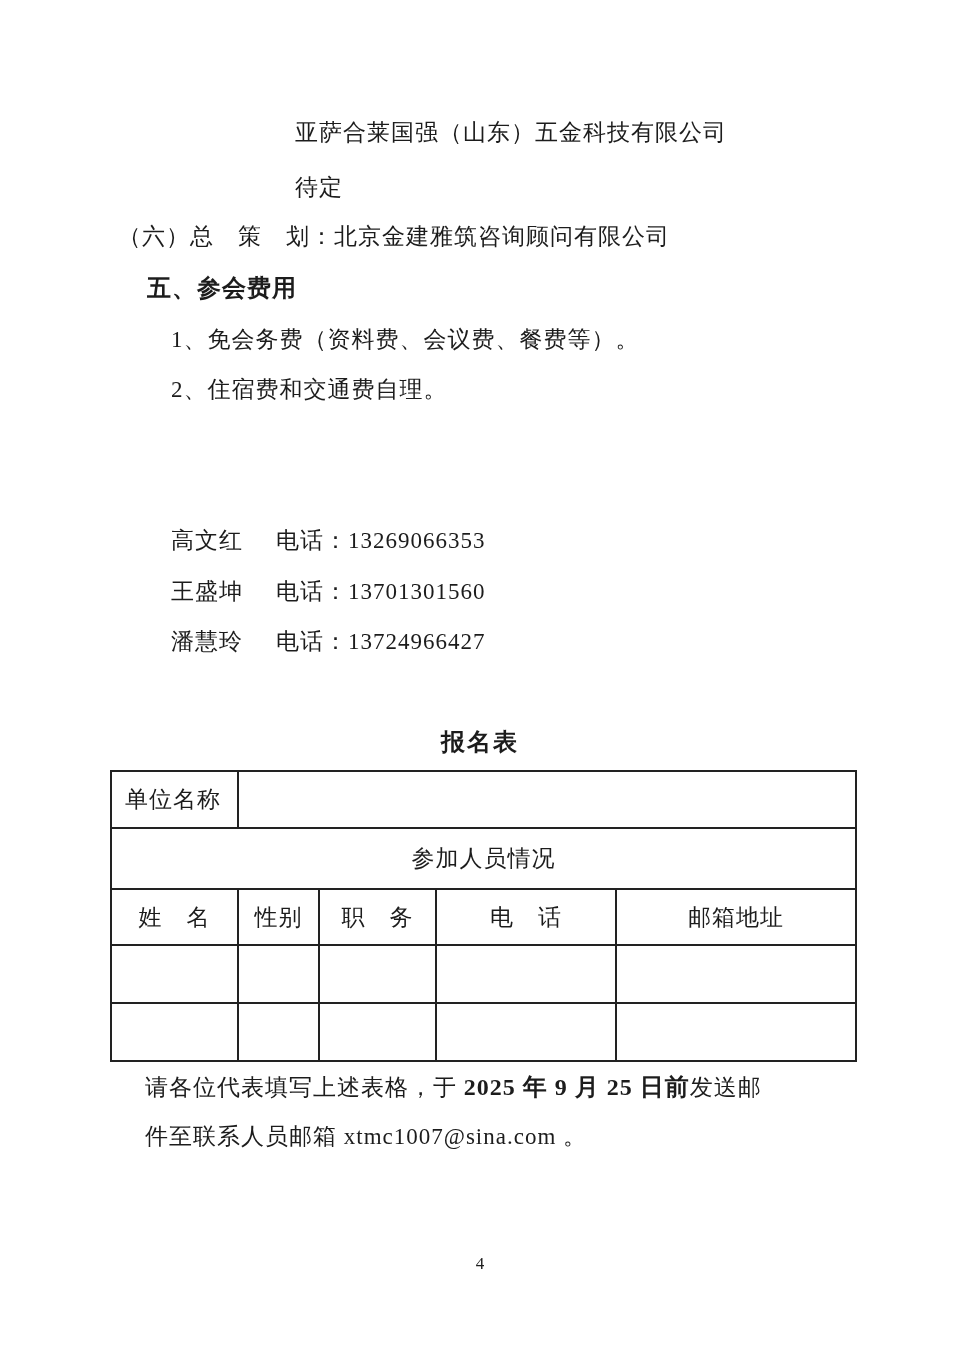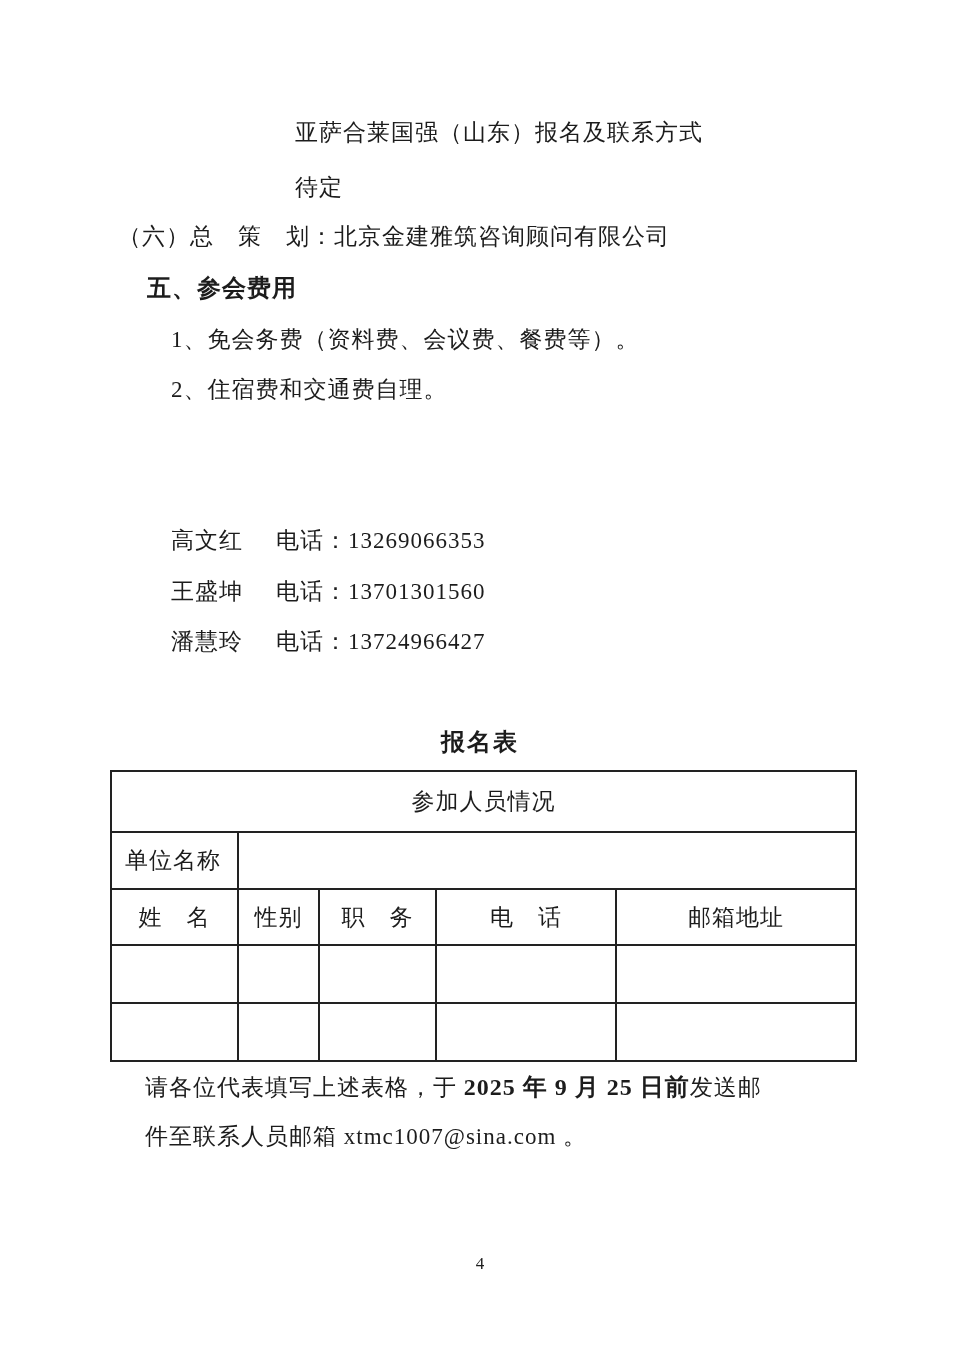--- a/index.html
+++ b/index.html
@@ -73,21 +73,21 @@
     width: 100%;
     text-align: center;
     font-size: 17px;
   }
 </style>
 </head>
 <body>
 
 <div class="page">
 
-  <div class="line" style="left:295px; top:117px;">亚萨合莱国强（山东）报名及联系方式</div>
+  <div class="line" style="left:295px; top:117px;">亚萨合莱国强（山东）五金科技有限公司</div>
 
   <div class="line" style="left:295px; top:172px;">待定</div>
 
   <div class="line" style="left:118px; top:221px;">（六）总　策　划：北京金建雅筑咨询顾问有限公司</div>
 
   <div class="line bold-heading" style="left:147px; top:272px;">五、参会费用</div>
 
   <div class="line" style="left:171px; top:324px;">1、免会务费（资料费、会议费、餐费等）。</div>
 
   <div class="line" style="left:171px; top:374px;">2、住宿费和交通费自理。</div>
@@ -110,26 +110,26 @@
 
   <table class="reg-table">
     <colgroup>
       <col style="width:127px;">
       <col style="width:81px;">
       <col style="width:117px;">
       <col style="width:180px;">
       <col style="width:240px;">
     </colgroup>
     <tbody>
-      <tr style="height:61px;">
-        <td colspan="5" class="center-cell">参加人员情况</td>
-      </tr>
       <tr style="height:57px;">
         <td class="unit-label-cell">单位名称</td>
         <td colspan="4"></td>
+      </tr>
+      <tr style="height:61px;">
+        <td colspan="5" class="center-cell">参加人员情况</td>
       </tr>
       <tr style="height:56px;padding-left:40px;">
         <td class="center-cell">姓　名</td>
         <td class="center-cell">性别</td>
         <td class="center-cell">职　务</td>
         <td class="center-cell">电　话</td>
         <td class="center-cell">邮箱地址</td>
       </tr>
       <tr style="height:58px;">
         <td></td>

